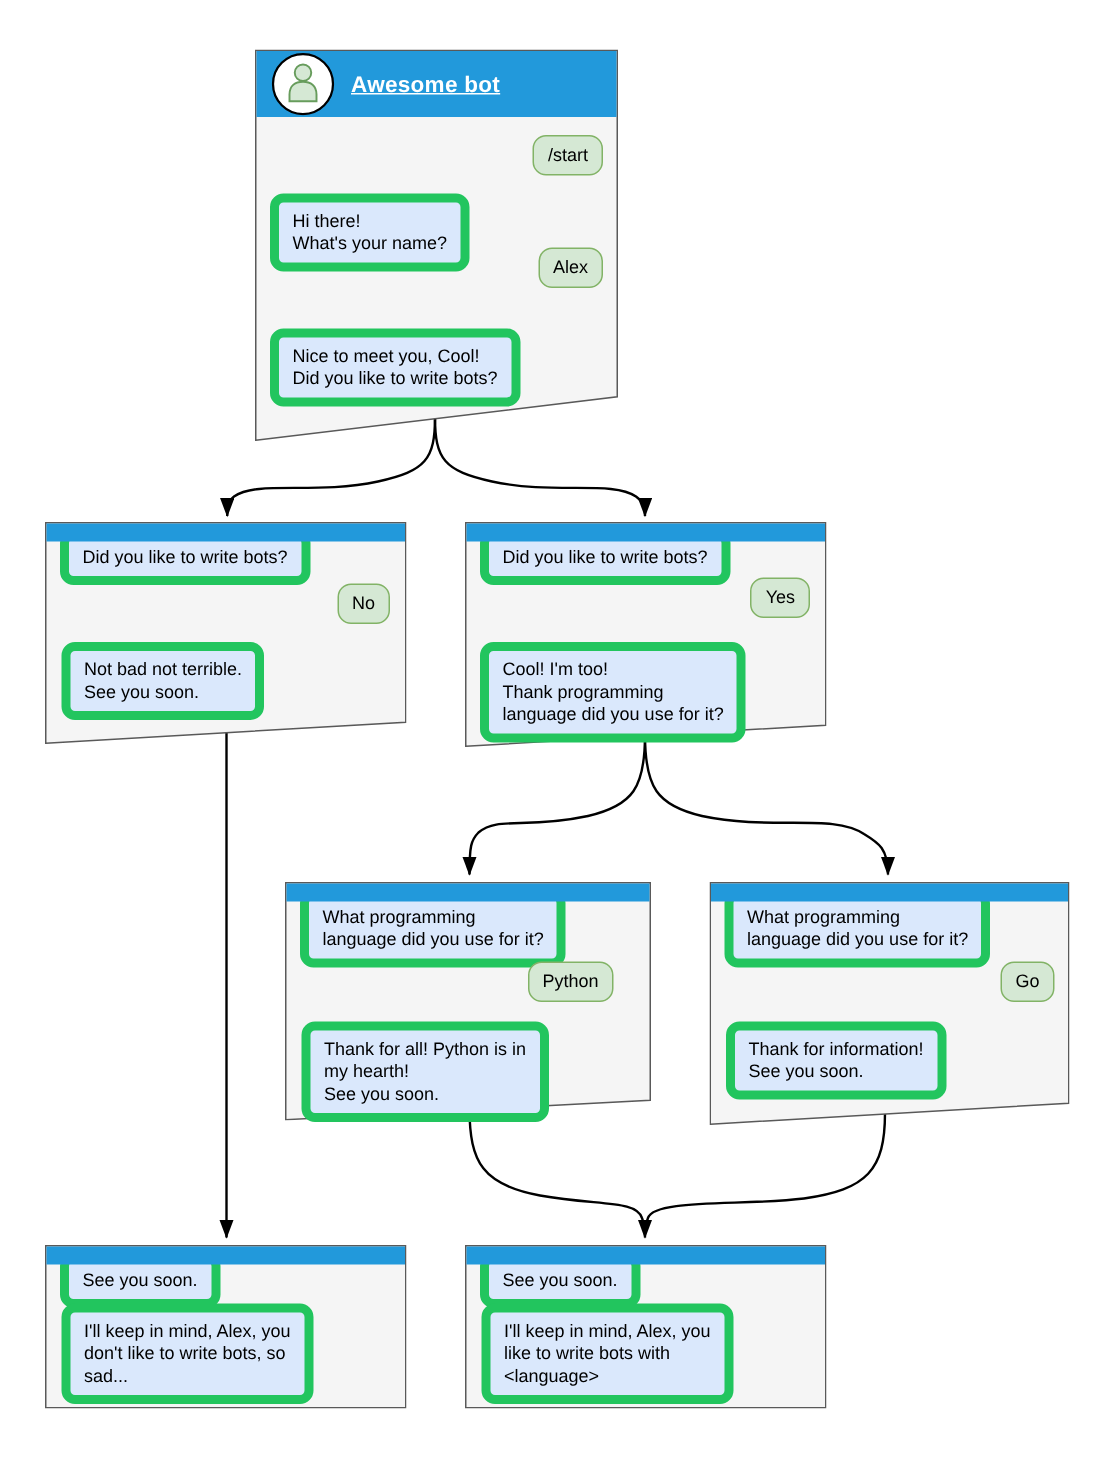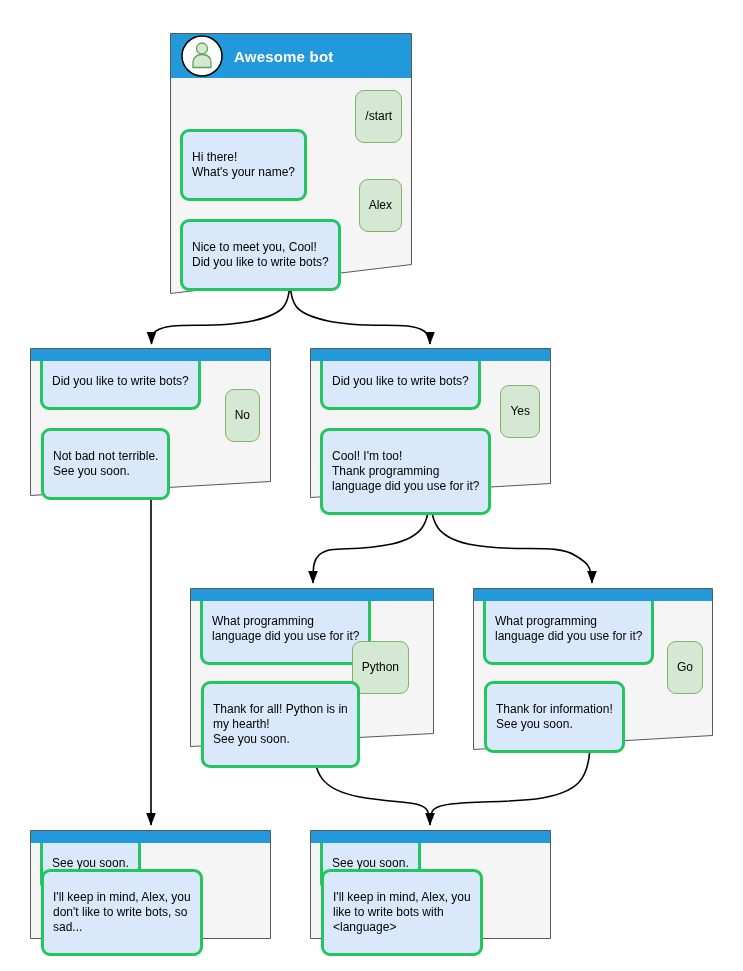--- a/index.html
+++ b/index.html
@@ -3,25 +3,25 @@
 <meta charset="utf-8">
 <style>
   html,body{margin:0;padding:0;background:#ffffff;}
   .canvas{position:relative;width:743px;height:971px;background:#ffffff;
           font-family:"Liberation Sans",sans-serif;color:#000;overflow:hidden;}
   .arrows{position:absolute;left:0;top:0;z-index:1;pointer-events:none;}
   .window{position:absolute;z-index:2;}
   .frame{position:absolute;left:0;top:0;}
   .window-header{position:absolute;left:1px;right:1px;top:1px;height:12px;background:#2299db;z-index:3;}
   .window-header.big{height:44px;z-index:3;display:flex;align-items:center;gap:11px;padding-left:10px;}
-  .title{color:#ffffff;font-weight:bold;font-size:15px;letter-spacing:.2px;}
+  .title{color:#ffffff;font-weight:bold;font-size:15px;letter-spacing:.2px;text-decoration:underline;}
   .avatar{width:42px;height:42px;flex:0 0 auto;display:block;}
-  .bubble{position:absolute;font-size:12px;line-height:15px;padding:18px 9px;border-radius:9px;
+  .bubble{position:absolute;font-size:12px;line-height:15px;padding:5px 9px;border-radius:9px;
           white-space:pre-line;z-index:2;}
-  .bubble.bot{background:#dae8fc;border:3px solid #22c55e;}
+  .bubble.bot{background:#dae8fc;border:6px solid #22c55e;}
   .bubble.user{background:#d5e8d4;border:1px solid #82b366;}
 </style>
 </head>
 <body>
 
 <div class="canvas">
 
   <svg class="arrows" width="743" height="971">
     <defs>
       <marker id="ah" markerWidth="10" markerHeight="8" refX="7.5" refY="3" orient="auto">
@@ -45,21 +45,21 @@
       <svg class="avatar" viewBox="0 0 42 42">
         <circle cx="21" cy="21" r="20" fill="#ffffff" stroke="#000000" stroke-width="1.5"></circle>
         <circle cx="21" cy="13.5" r="5.5" fill="#d5e8d4" stroke="#679c5c" stroke-width="1.3"></circle>
         <path d="M12,32.5 L12,28 C12,22 16,19.5 21,19.5 C26,19.5 30,22 30,28 L30,32.5 Z" fill="#d5e8d4" stroke="#679c5c" stroke-width="1.3"></path>
       </svg>
       <span class="title">Awesome bot</span>
     </div>
     <div class="bubble user" style="top:57px;right:10px">/start</div>
     <div class="bubble bot" style="top:96px;left:10px">Hi there!
 What's your name?</div>
-    <div class="bubble user" style="top:146px;right:10px">Alex</div>
+    <div class="bubble user" style="top:132px;right:10px">Alex</div>
     <div class="bubble bot" style="top:186px;left:10px">Nice to meet you, Cool!
 Did you like to write bots?</div>
   </div>
 
   <div class="window" style="left:30px;top:348px;width:241px;height:148px">
     <svg class="frame" width="241" height="148">
       <polygon points="0.5,0.5 240.5,0.5 240.5,133.5 0.5,147.5" fill="#f5f5f5" stroke="#595959" stroke-width="1"></polygon>
     </svg>
     <div class="window-header"></div>
     <div class="bubble bot" style="top:5px;left:10px">Did you like to write bots?</div>

